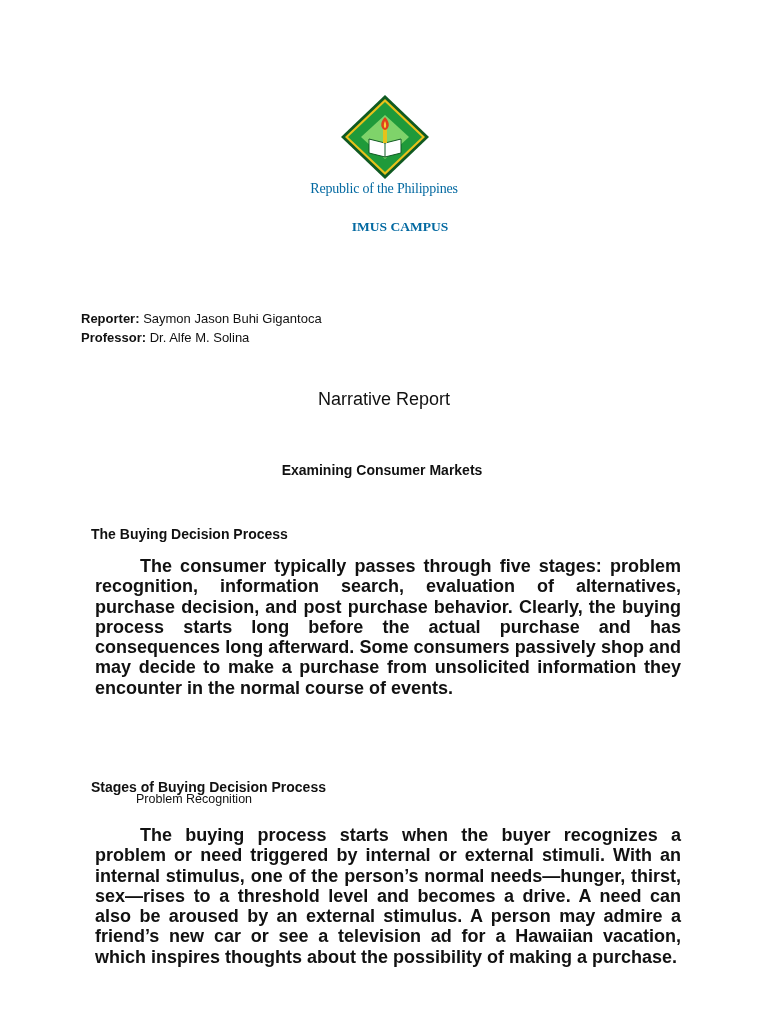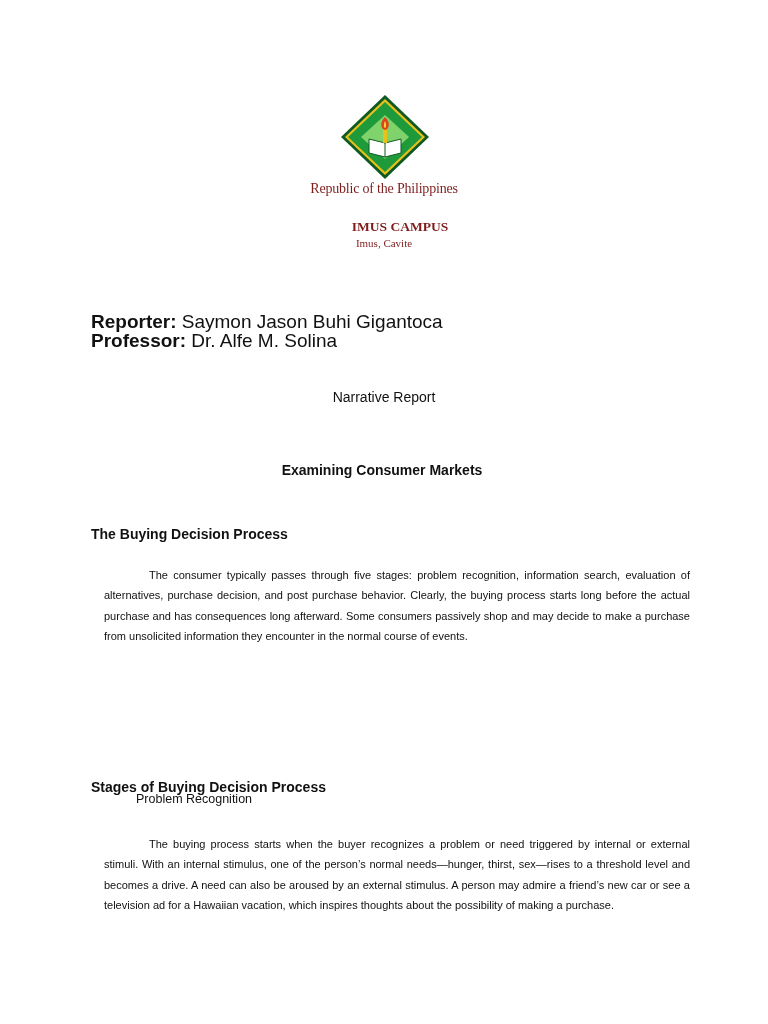--- a/index.html
+++ b/index.html
@@ -1,35 +1,35 @@
 <!DOCTYPE html>
 <html><head>
 <meta charset="utf-8">
 <style>
   html, body { margin: 0; padding: 0; background: #ffffff; }
   body { width: 768px; height: 1024px; position: relative; overflow: hidden; color: #111; }
   .page { position: absolute; left: 0; top: 0; width: 768px; height: 1024px; background: #fff; }
   .logo { position: absolute; left: 339px; top: 93px; width: 92px; height: 88px; }
-  .hdr { position: absolute; left: 0; width: 768px; text-align: center; font-family: "Liberation Serif", "DejaVu Serif", serif; color: #7f1d1d; }
+  .hdr { position: absolute; left: 0; width: 768px; text-align: center; font-family: "Liberation Serif", "DejaVu Serif", serif; color: #0369a1; }
   .hdr-republic { top: 181px; font-size: 14px; letter-spacing: -0.2px; }
   .hdr-univ { top: 198px; font-size: 17px; font-weight: bold; letter-spacing: 0.8px; }
   .hdr-campus { top: 219px; font-size: 13.5px; font-weight: bold; padding-left: 16px; }
   .hdr-loc { top: 237px; font-size: 11px; }
   .sans { font-family: "Liberation Sans", "DejaVu Sans", sans-serif; }
-  .meta { position: absolute; left: 91px; font-size: 19px; }
+  .meta { position: absolute; left: 81px; font-size: 13px; }
   .meta b { font-weight: bold; }
   .meta-reporter { top: 311px; }
   .meta-prof { top: 330px; }
-  .title { position: absolute; left: 0; width: 768px; top: 389px; text-align: center; font-size: 14px; }
+  .title { position: absolute; left: 0; width: 768px; top: 389px; text-align: center; font-size: 18px; }
   .subtitle { position: absolute; left: 0; width: 764px; top: 462px; text-align: center; font-size: 14px; font-weight: bold; }
   .h3 { position: absolute; left: 91px; font-size: 14px; font-weight: bold; }
   .h3-buying { top: 526px; }
   .h3-stages { top: 763px; margin-top: 16px; }
   .h4 { position: absolute; left: 136px; top: 792px; font-size: 12.5px; font-weight: normal; }
-  .para { position: absolute; left: 91px; width: 586px; font-size: 11px; line-height: 20.3px; text-align: justify; text-indent: 45px; margin: 13px; }
+  .para { position: absolute; left: 91px; width: 586px; font-size: 18px; line-height: 20.3px; text-align: justify; text-indent: 45px; margin: 4px; font-weight: bold; }
   .p1 { top: 552px; }
   .p2 { top: 664px; }
   .p3 { top: 821px; }
 </style>
 </head>
 <body>
 
 <div class="page">
 
   <svg class="logo" viewBox="0 0 92 88">
@@ -39,21 +39,20 @@
     <polygon points="46,22 70,44 46,66 22,44" fill="#7fd36a"></polygon>
     <path d="M30,46 L46,50 L62,46 L62,60 L46,64 L30,60 Z" fill="#ffffff" stroke="#0f5a22" stroke-width="1"></path>
     <line x1="46" y1="50" x2="46" y2="64" stroke="#0f5a22" stroke-width="1"></line>
     <rect x="44" y="36" width="4" height="14" fill="#e8c21a"></rect>
     <path d="M46,24 C40,30 42,36 46,37 C50,36 52,30 46,24 Z" fill="#e0401a"></path>
     <path d="M46,28 C44,32 45,35 46,35 C47,35 48,32 46,28 Z" fill="#f5d23a"></path>
   </svg>
 
   <div class="hdr hdr-republic">Republic of the Philippines</div>
   <div class="hdr hdr-campus">IMUS CAMPUS</div>
-  <div class="hdr hdr-loc">Imus, Cavite</div>
 
   <div class="meta meta-reporter sans"><b>Reporter:</b><span> Saymon Jason Buhi Gigantoca</span></div>
   <div class="meta meta-prof sans"><b>Professor:</b><span> Dr. Alfe M. Solina</span></div>
 
   <div class="title sans">Narrative Report</div>
   <div class="subtitle sans">Examining Consumer Markets</div>
 
   <div class="h3 h3-buying sans">The Buying Decision Process</div>
   <p class="para p1 sans">The consumer typically passes through five stages: problem recognition, information search, evaluation of alternatives, purchase decision, and post purchase behavior. Clearly, the buying process starts long before the actual purchase and has consequences long afterward. Some consumers passively shop and may decide to make a purchase from unsolicited information they encounter in the normal course of events.</p>
 

